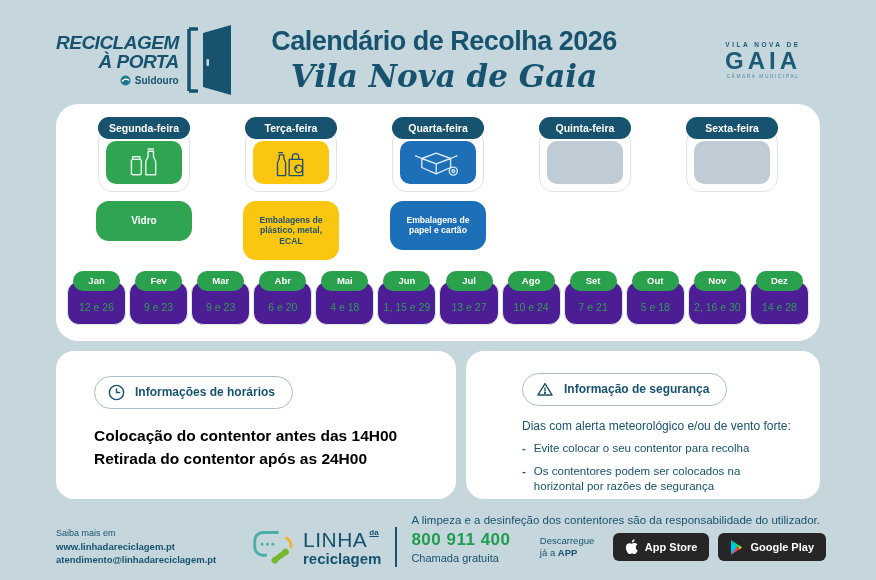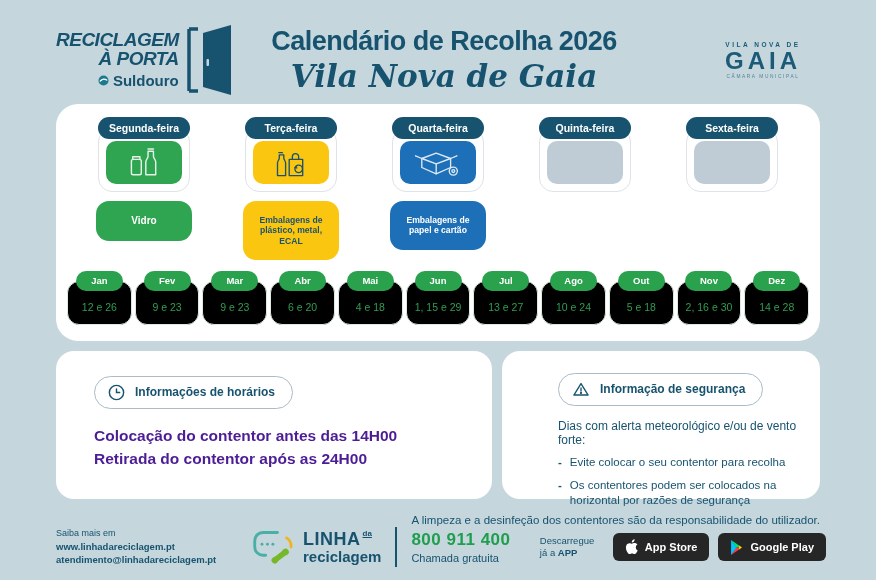--- a/index.html
+++ b/index.html
@@ -10,21 +10,21 @@
     color:#17536f;
     box-sizing:border-box;
   }
   *{box-sizing:border-box;}
 
   
   .header{display:grid;grid-template-columns:1fr auto 1fr;align-items:center;padding:24px 44px 0 56px;height:96px;}
   .brandL{display:flex;align-items:center;justify-content:flex-start;}
   .brandL-text{text-align:right;}
   .brandL-line{font-style:italic;font-weight:bold;font-size:19px;line-height:0.95;letter-spacing:-0.5px;color:#17536f;}
-  .suldouro{display:flex;align-items:center;justify-content:flex-end;gap:4px;margin-top:4px;font-weight:bold;font-size:15px;color:#17536f;}
+  .suldouro{display:flex;align-items:center;justify-content:flex-end;gap:4px;margin-top:4px;font-weight:bold;font-size:10px;color:#17536f;}
   .doorsvg{margin-left:7px;}
   .titleC{text-align:center;}
   .title-main{font-weight:bold;font-size:27px;letter-spacing:-0.5px;color:#17536f;}
   .title-sub{font-family:"DejaVu Serif","Liberation Serif",serif;font-style:italic;font-weight:bold;font-size:31px;margin-top:1px;color:#17536f;}
   .gaia{justify-self:end;text-align:center;width:122px;margin-right:8px;}
   .gaia-top{font-size:6.5px;letter-spacing:2.5px;font-weight:bold;color:#1c5b77;}
   .gaia-name{font-size:24px;font-weight:bold;letter-spacing:4px;line-height:1.05;color:#1c5b77;}
   .gaia-sub{font-size:4.8px;letter-spacing:1.6px;color:#1c5b77;opacity:.7;}
 
   
@@ -43,47 +43,47 @@
   .wlabel{margin-top:9px;width:96px;min-height:34px;border-radius:13px;display:flex;align-items:center;justify-content:center;
           text-align:center;font-weight:bold;padding:14px 6px;line-height:1.2;}
   .lbl-green{background:#2fa552;color:#fff;font-size:10px;}
   .lbl-yellow{background:#fbc60f;color:#1d5270;font-size:8.6px;}
   .lbl-blue{background:#1d70b8;color:#fff;font-size:8.6px;}
 
   .monthrow{display:flex;gap:3px;padding:0 11px;margin-top:11px;}
   .mcell{flex:1;display:flex;flex-direction:column;align-items:center;}
   .mpill{min-width:47px;height:20px;padding:0 8px;border-radius:999px;background:#2aa14d;color:#fff;
          font-size:9.5px;font-weight:bold;display:flex;align-items:center;justify-content:center;z-index:2;position:relative;}
-  .mbox{margin-top:-10px;width:100%;height:44px;background:#000000;border:1px solid #dcebe0;border-radius:12px;
+  .mbox{margin-top:-10px;width:100%;height:44px;background:#4c1d95;border:1px solid #dcebe0;border-radius:12px;
         display:flex;align-items:center;justify-content:center;padding-top:8px;
         color:#2f9e52;font-size:10.5px;white-space:nowrap;}
 
   
   .inforow{width:764px;margin:10px auto 0;display:flex;gap:10px;}
   .infocard{background:#fff;border-radius:18px;height:148px;}
-  .card-hours{width:436px;padding:25px 30px 0 38px;}
+  .card-hours{width:400px;padding:25px 30px 0 38px;}
   .card-safety{flex:1;padding:22px 22px 0 56px;}
   .badge{display:inline-flex;align-items:center;gap:9px;border:1px solid #a9bcc7;border-radius:999px;
          padding:6px 17px 6px 12px;background:#fff;}
   .badge-text{font-weight:bold;font-size:12px;color:#17536f;}
-  .hours-body{margin-top:15px;font-weight:bold;font-size:15.5px;line-height:1.5;color:#4c1d95;}
+  .hours-body{margin-top:15px;font-weight:bold;font-size:15.5px;line-height:1.5;color:#000000;}
   .safety-heading{margin-top:13px;font-weight:normal;font-size:12px;color:#17536f;}
   .bullet{display:flex;gap:8px;margin-top:8px;font-size:11.5px;line-height:1.3;color:#17536f;max-width:268px;}
   .bullet .dash{font-weight:bold;}
 
   
   .note{width:764px;margin:13px auto 0;text-align:right;font-size:11.5px;line-height:1.55;color:#17536f;}
 
   
   .footer{position:absolute;left:0;right:0;bottom:13px;display:flex;align-items:center;padding:0 50px 0 56px;justify-content:center;}
   .foot-contact{width:178px;font-size:9px;line-height:1.4;color:#17536f;}
   .foot-contact .b{font-weight:bold;font-size:9.5px;}
   .linha-logo{margin-left:16px;}
   .linha-text{margin-left:9px;color:#17536f;line-height:1;}
-  .linha-top{font-size:18px;font-weight:bold;letter-spacing:0.5px;}
+  .linha-top{font-size:21px;font-weight:normal;letter-spacing:0.5px;}
   .linha-da{font-size:8px;font-weight:bold;text-decoration:underline;vertical-align:top;margin-left:2px;}
   .linha-bottom{font-size:15px;font-weight:bold;margin-top:1px;}
   .vdivider{width:2px;height:40px;background:#17536f;margin:0 14px;}
   .phone-num{font-weight:bold;font-size:17px;color:#1f9e4e;letter-spacing:0.5px;}
   .phone-sub{font-size:11px;color:#17536f;margin-top:2px;}
   .spacer{flex:1;}
   .dl-app{width:64px;font-size:9.5px;line-height:1.3;color:#17536f;}
   .dl-app .b{font-weight:bold;}
   .storebtn{margin-left:9px;height:28px;border-radius:6px;background:#262626;color:#fff;display:flex;
             align-items:center;gap:7px;padding:0 12px;font-size:11px;font-weight:bold;cursor:pointer;}
@@ -218,20 +218,24 @@
         </div>
       <div class="mcell">
           <div class="mpill">Jul</div>
           <div class="mbox">13 e 27</div>
         </div>
       <div class="mcell">
           <div class="mpill">Ago</div>
           <div class="mbox">10 e 24</div>
         </div>
       <div class="mcell">
+          <div class="mpill">Set</div>
+          <div class="mbox">7 e 21</div>
+        </div>
+      <div class="mcell">
           <div class="mpill">Out</div>
           <div class="mbox">5 e 18</div>
         </div>
       <div class="mcell">
           <div class="mpill">Nov</div>
           <div class="mbox">2, 16 e 30</div>
         </div>
       <div class="mcell">
           <div class="mpill">Dez</div>
           <div class="mbox">14 e 28</div>

